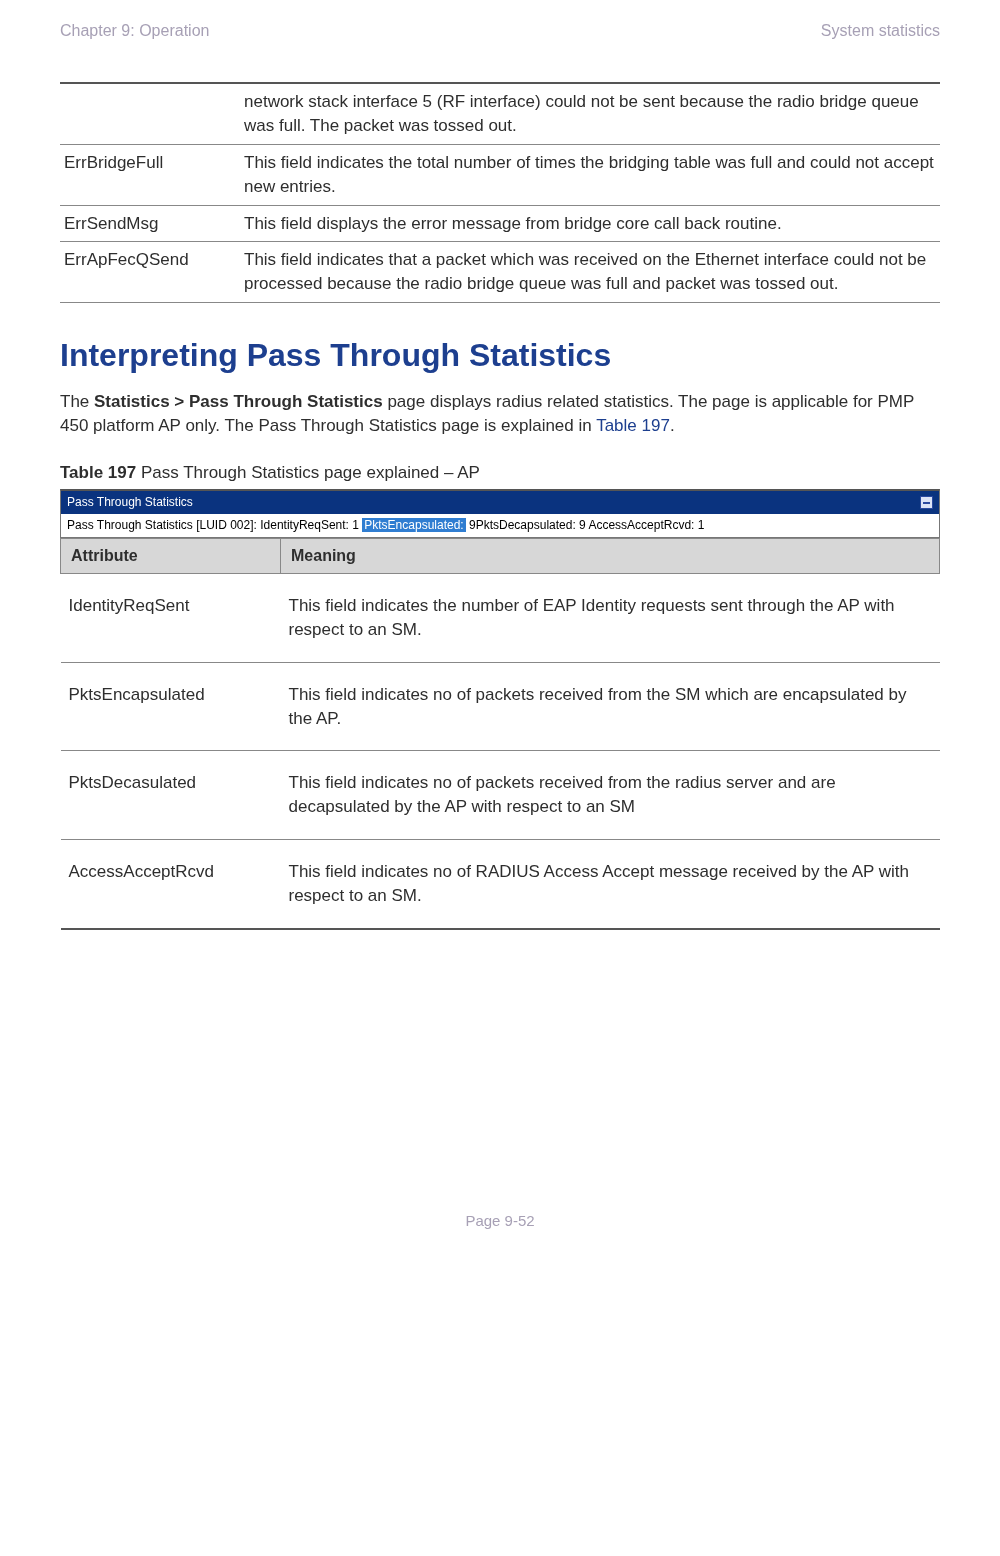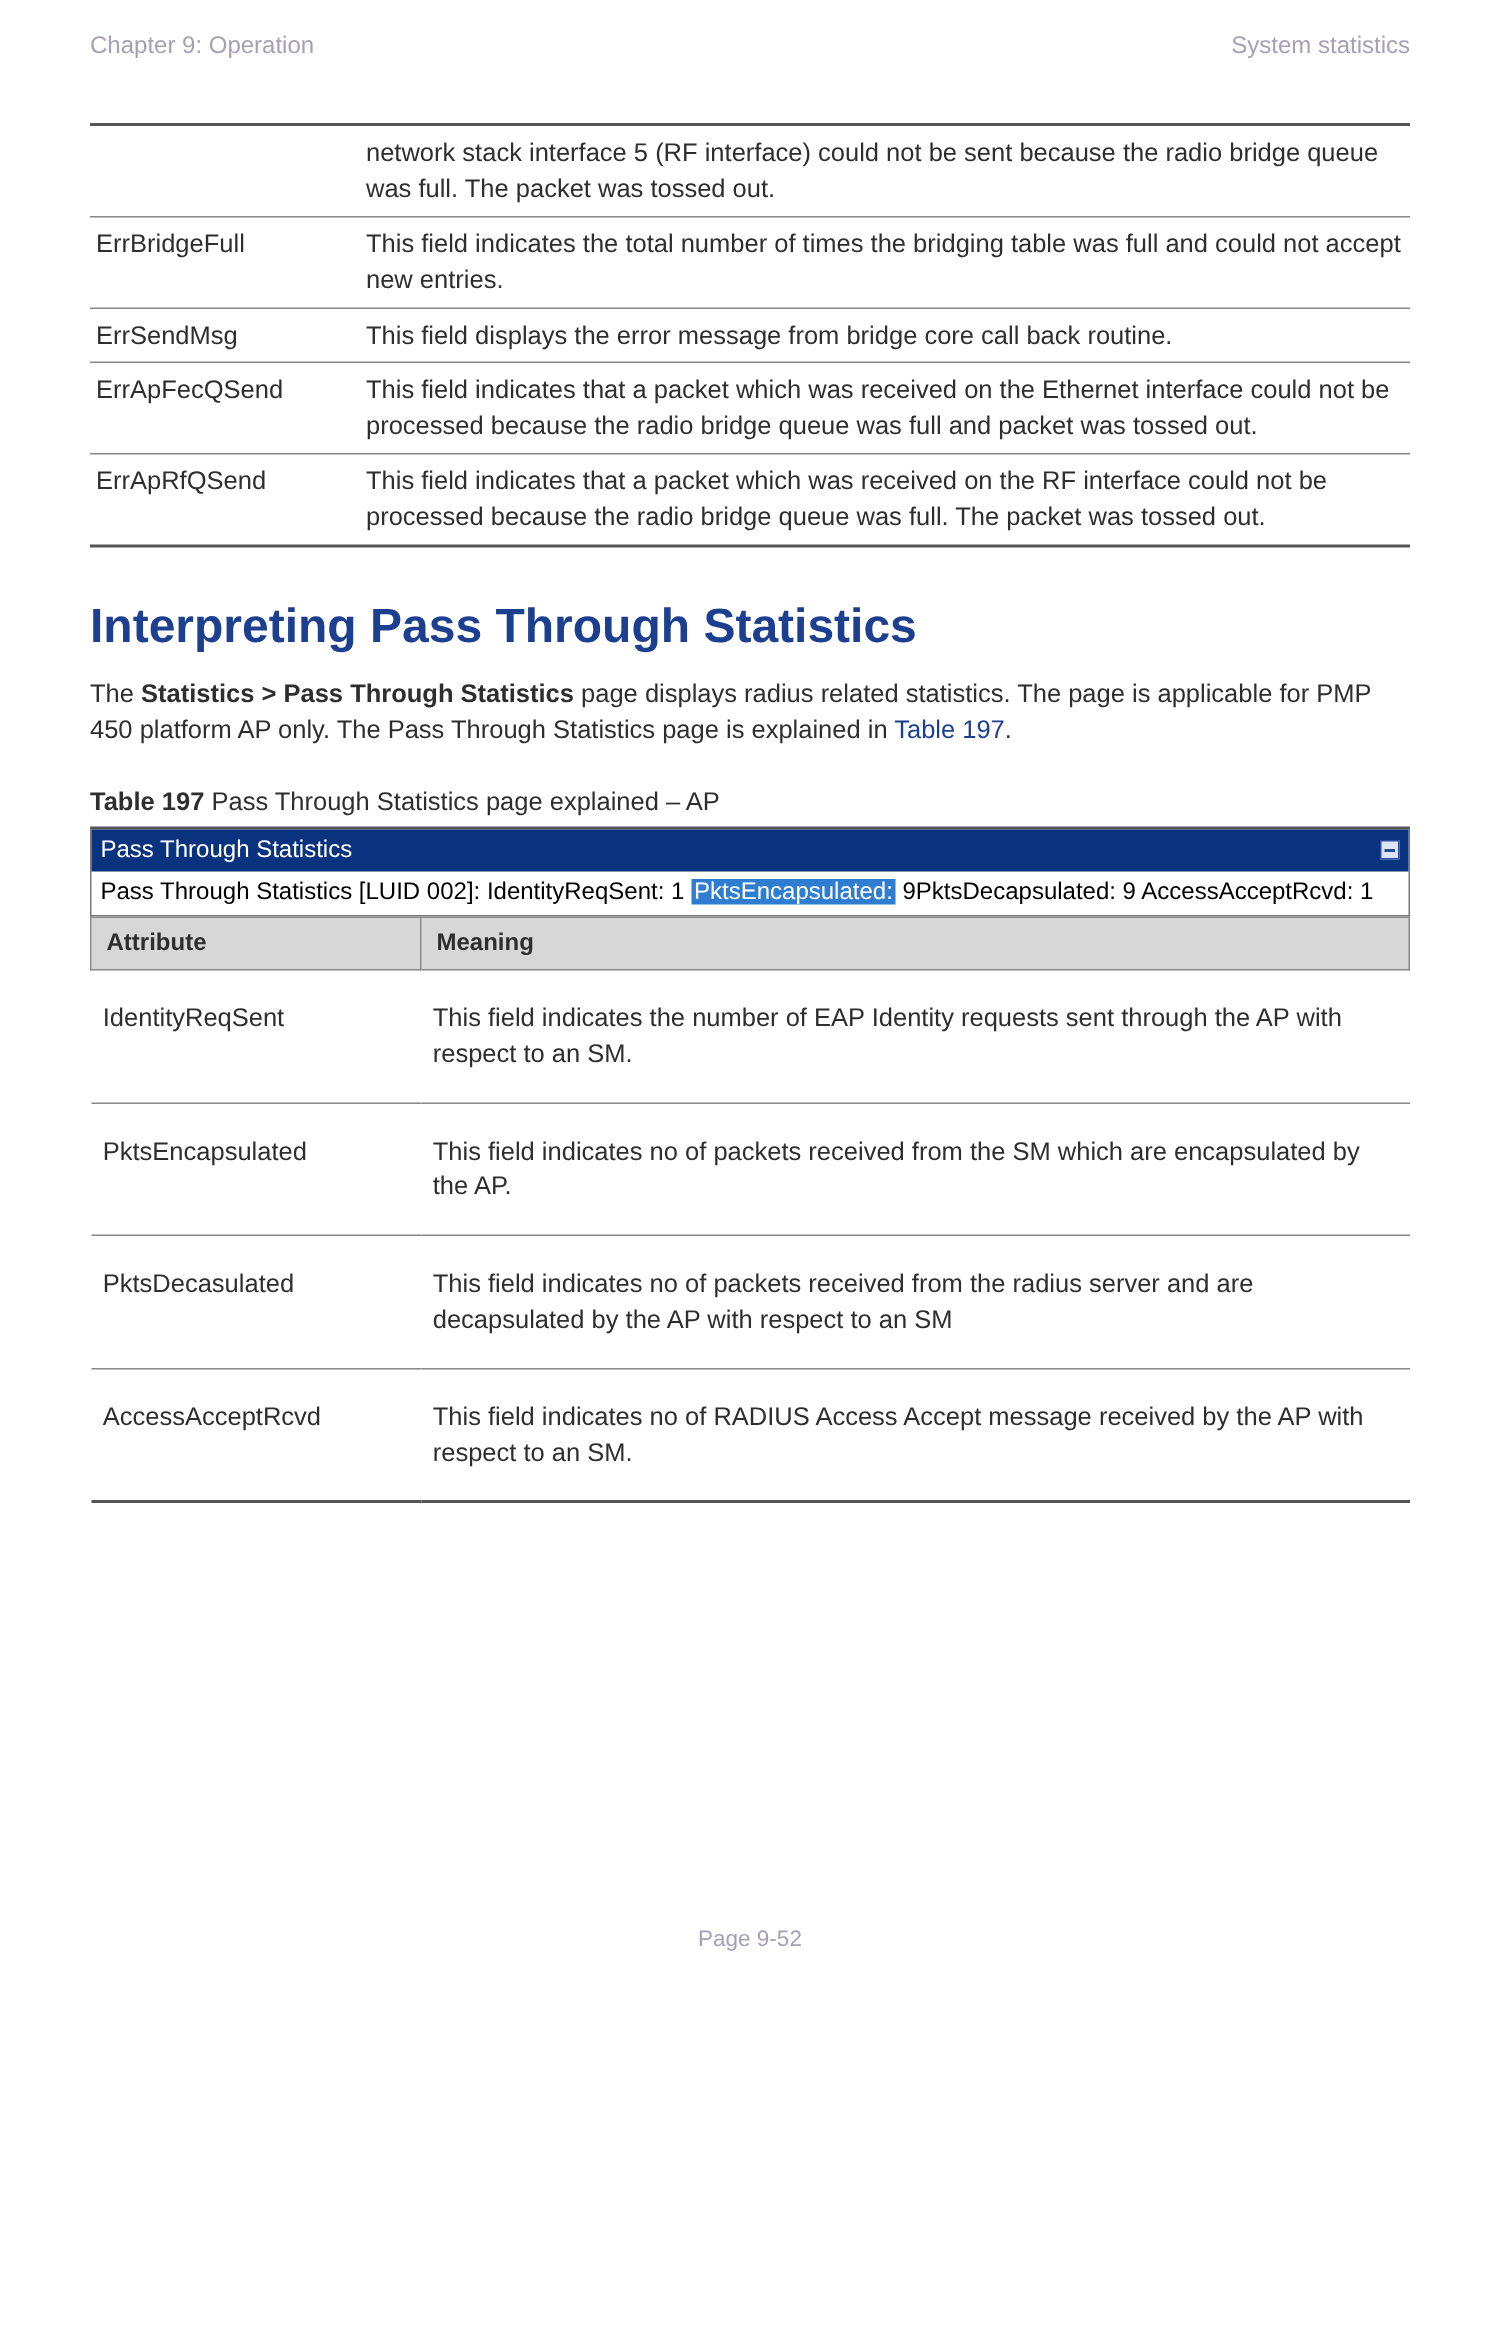--- a/index.html
+++ b/index.html
@@ -38,21 +38,21 @@
     font-size: 32px;
     margin: 18px 0 12px 0;
   }
   p.body-text { margin-bottom: 6px; }
   .xref { color: #1d3f8f; }
   .table-caption { margin: 24px 0 4px 0; }
   .table-caption b { font-weight: bold; }
   .panel {
     border: 1px solid #777;
     border-top: 2px solid #555;
-    font-size: 16px;
+    font-size: 12px;
     margin-bottom: 0;
   }
   .panel-head {
     background: #0a337f;
     color: #fff;
     padding: 3px 6px;
     display: flex;
     justify-content: space-between;
     align-items: center;
   }
@@ -116,24 +116,20 @@
         <td>This field indicates the total number of times the bridging table was full and could not accept new entries.</td>
       </tr>
   <tr>
         <td class="left">ErrSendMsg</td>
         <td> This field displays the error message from bridge core call back routine.</td>
       </tr>
   <tr>
         <td class="left">ErrApFecQSend</td>
         <td>This field indicates that a packet which was received on the Ethernet interface could not be processed because the radio bridge queue was full and packet was tossed out.</td>
       </tr>
-  <tr class="last-row">
-        <td class="left">ErrApRfQSend</td>
-        <td>This field indicates that a packet which was received on the RF interface could not be processed because the radio bridge queue was full. The packet was tossed out.</td>
-      </tr>
 </tbody>
   </table>
 
 <h2 class="section-title">Interpreting Pass Through Statistics</h2>
 
 <p class="body-text">
   <span>The </span><b>Statistics &gt; Pass Through Statistics</b><span> page displays radius related statistics. The page is applicable for PMP 450 platform AP only. The Pass Through Statistics page is explained in </span><span class="xref">Table 197</span><span>.</span>
 </p>
 
 <p class="table-caption">

